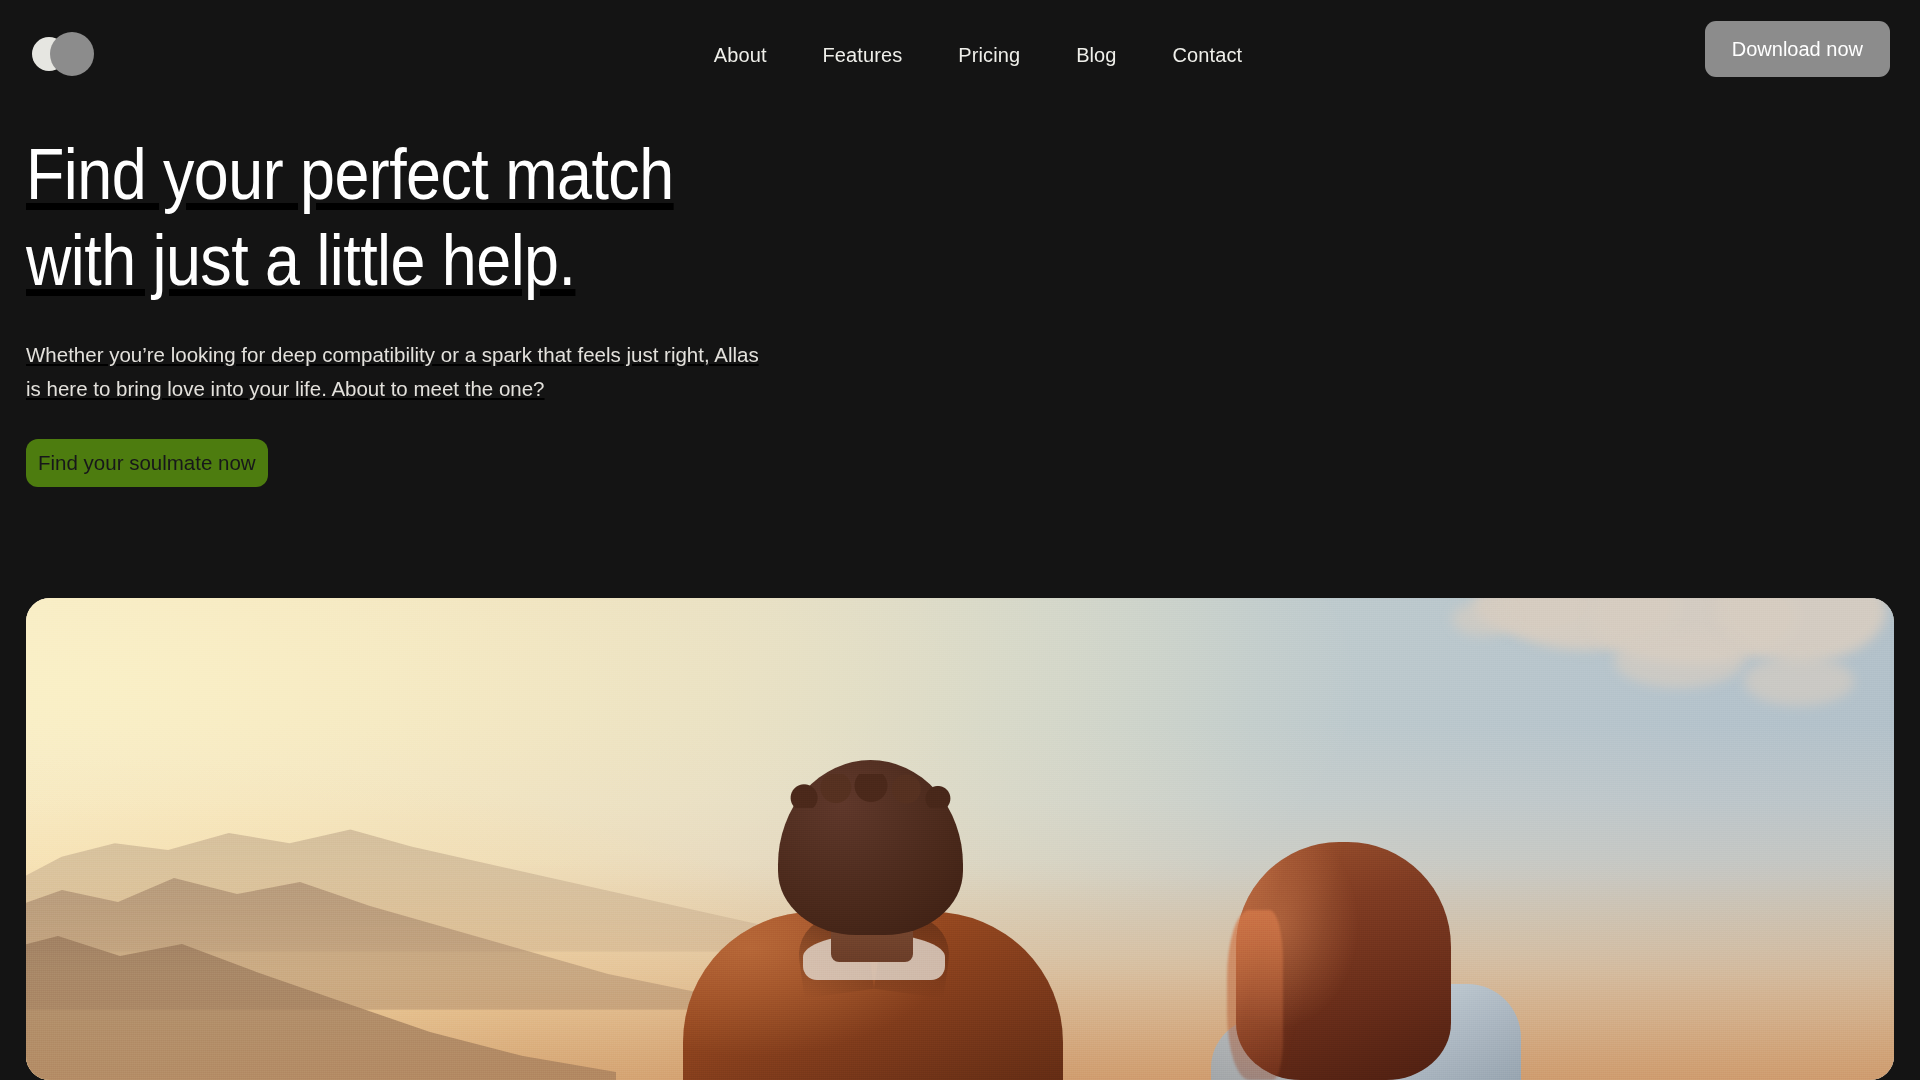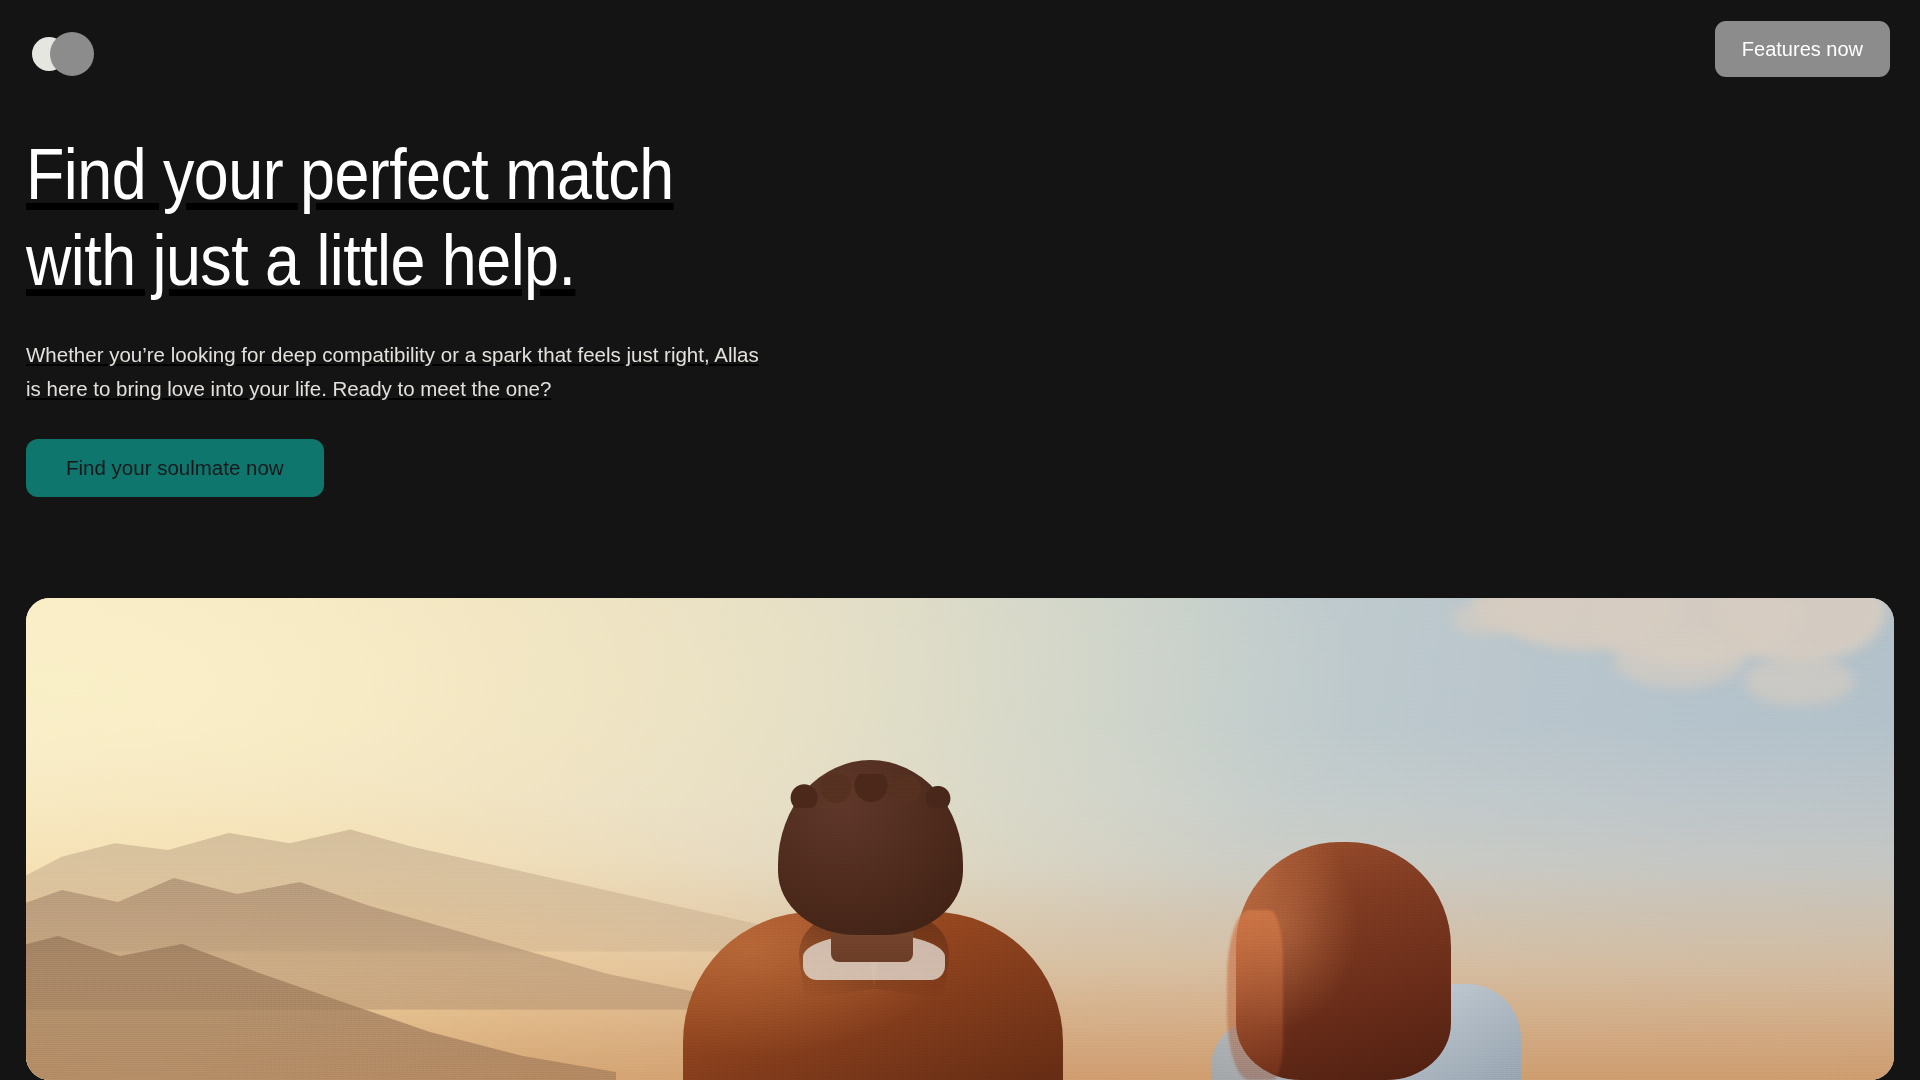--- a/index.html
+++ b/index.html
@@ -62,23 +62,23 @@
     transform:scaleX(0.86); transform-origin:left center;
     white-space:pre-line;
   }
   .subcopy {
     margin-top:35px;
     color:#e3e1dc; font-size:20.5px; line-height:34px; font-weight:400;
     max-width:745px; white-space:pre-line;
   }
   .cta-btn {
     margin-top:33px;
-    height:58px; padding:0 40px;
+    height:48px; padding:0 12px;
     display:inline-flex; align-items:center; justify-content:center;
-    background:#0f766e; color:#17171a;
+    background:#4d7c0f; color:#17171a;
     border:none; border-radius:12px;
     font-family:"Liberation Sans", sans-serif;
     font-size:20.5px; cursor:pointer; white-space:nowrap;
   }
 
   
   .hero-image {
     position:absolute; left:26px; top:598px;
     width:1868px; height:482px;
     border-radius:24px; overflow:hidden;
@@ -246,28 +246,35 @@
 
 <div class="page">
 
   <div class="header">
 
     <div class="logo">
       <div class="c-light"></div>
       <div class="c-dark"></div>
     </div>
 
-
-    <button class="download-btn">Features now</button>
+    <nav class="nav">
+      <a href="#">About</a>
+      <a href="#">Features</a>
+      <a href="#">Pricing</a>
+      <a href="#">Blog</a>
+      <a href="#">Contact</a>
+    </nav>
+
+    <button class="download-btn">Download now</button>
   </div>
 
   <div class="hero-copy">
     <h1 class="headline">Find your perfect match
 with just a little help.</h1>
-    <p class="subcopy">Whether you’re looking for deep compatibility or a spark that feels just right, Allas is here to bring love into your life. Ready to meet the one?</p>
+    <p class="subcopy">Whether you’re looking for deep compatibility or a spark that feels just right, Allas is here to bring love into your life. About to meet the one?</p>
     <button class="cta-btn">Find your soulmate now</button>
   </div>
 
   <div class="hero-image">
 
     <div class="layer sky-base"></div>
     <div class="layer sky-warm-left"></div>
     <div class="layer sky-glow"></div>
     <div class="layer sun-haze"></div>
 

